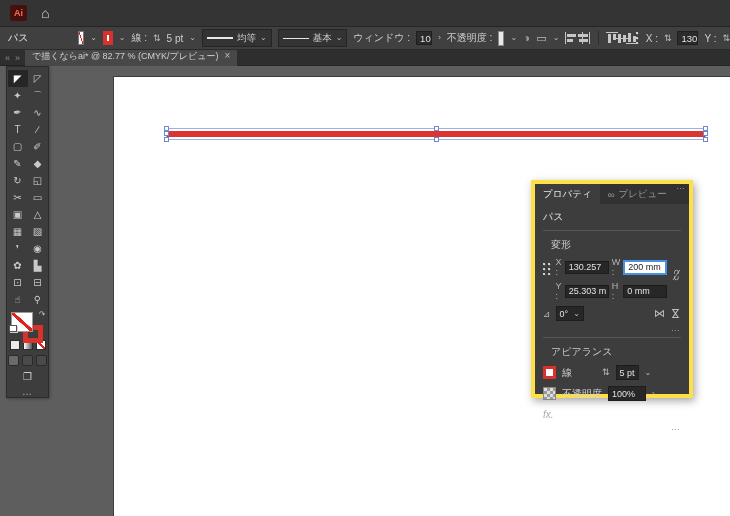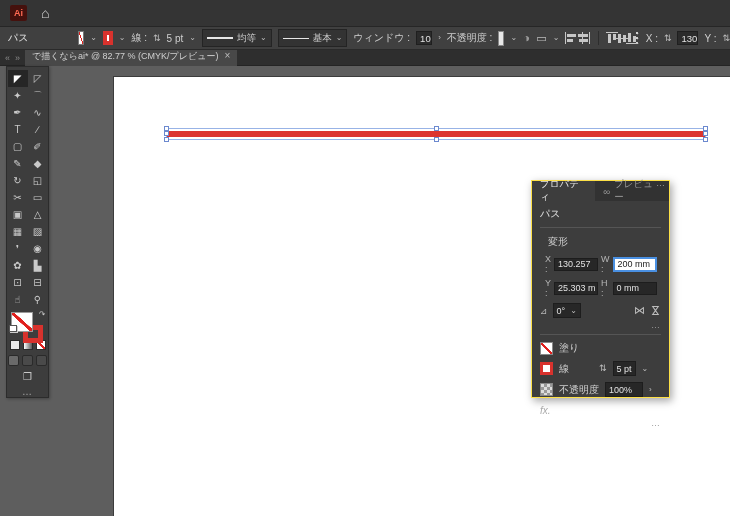--- a/index.html
+++ b/index.html
@@ -76,22 +76,22 @@
   .mode.on{background:#6a6a6a}
   .screen-mode{color:#c9c9c9;font-size:10px;margin-top:5px}
   .more-dots{color:#a8a8a8;font-size:10px;letter-spacing:1px;margin-top:4px}
   
   .sel-box{position:absolute;left:166px;top:62px;width:540px;height:12px;
            border:1px solid #98b3e6;box-sizing:border-box}
   .red-line{position:absolute;left:0;right:0;top:2px;height:6px;background:#dc3430}
   .handle{position:absolute;width:5px;height:5px;background:#fff;border:1px solid #6c89cf;
           box-sizing:border-box}
   
-  .props{position:absolute;left:531px;top:114px;width:139px;height:218px;background:#3d3d3d;
-         border:1px solid #fde047;box-shadow:2px 3px 8px rgba(0,0,0,.35);box-sizing:border-box;
+  .props{position:absolute;left:531px;top:114px;width:162px;height:218px;background:#3d3d3d;
+         border:4px solid #fde047;box-shadow:2px 3px 8px rgba(0,0,0,.35);box-sizing:border-box;
          font-size:10px;color:#cfcfcf}
   .props-tabs{height:20px;background:#323232;display:flex;align-items:stretch;position:relative}
   .ptab{display:flex;align-items:center;padding:0 8px;font-size:9.5px}
   .ptab.active{background:#3d3d3d;color:#e5e5e5}
   .ptab.inactive{color:#979797;gap:4px}
   .panel-menu{position:absolute;right:4px;top:-3px;color:#9a9a9a;font-size:9px}
   .props-body{padding:6px 8px 0 8px}
   .obj-type{color:#e0e0e0;font-size:10px;padding-bottom:6px;border-bottom:1px solid #555}
   .sec-title{margin:7px 0 5px 8px;color:#cccccc}
   .tf-grid{display:flex;gap:5px;align-items:flex-start}
@@ -420,25 +420,22 @@
           <span class="gi">⌄</span>
         </span>
         <span style="flex:1"></span>
         <span class="gi" style="font-size:11px">⋈</span>
         <span class="gi flipv" style="font-size:11px">⋈</span>
       </div>
 
       <div class="sec-more">…</div>
       <div class="divider"></div>
 
-
-      <div class="ap-row">
-        <span class="ap-sw ap-none"></span>
-        <span>塗り</span>
-      </div>
+      <div class="sec-title">アピアランス</div>
+
 
       <div class="ap-row">
         <span class="ap-sw ap-stroke"></span>
         <span style="width:34px">線</span>
         <span class="stepper">⇅</span>
         <span class="pt-box">
           <span>5 pt</span>
         </span>
         <span class="gi">⌄</span>
       </div>

